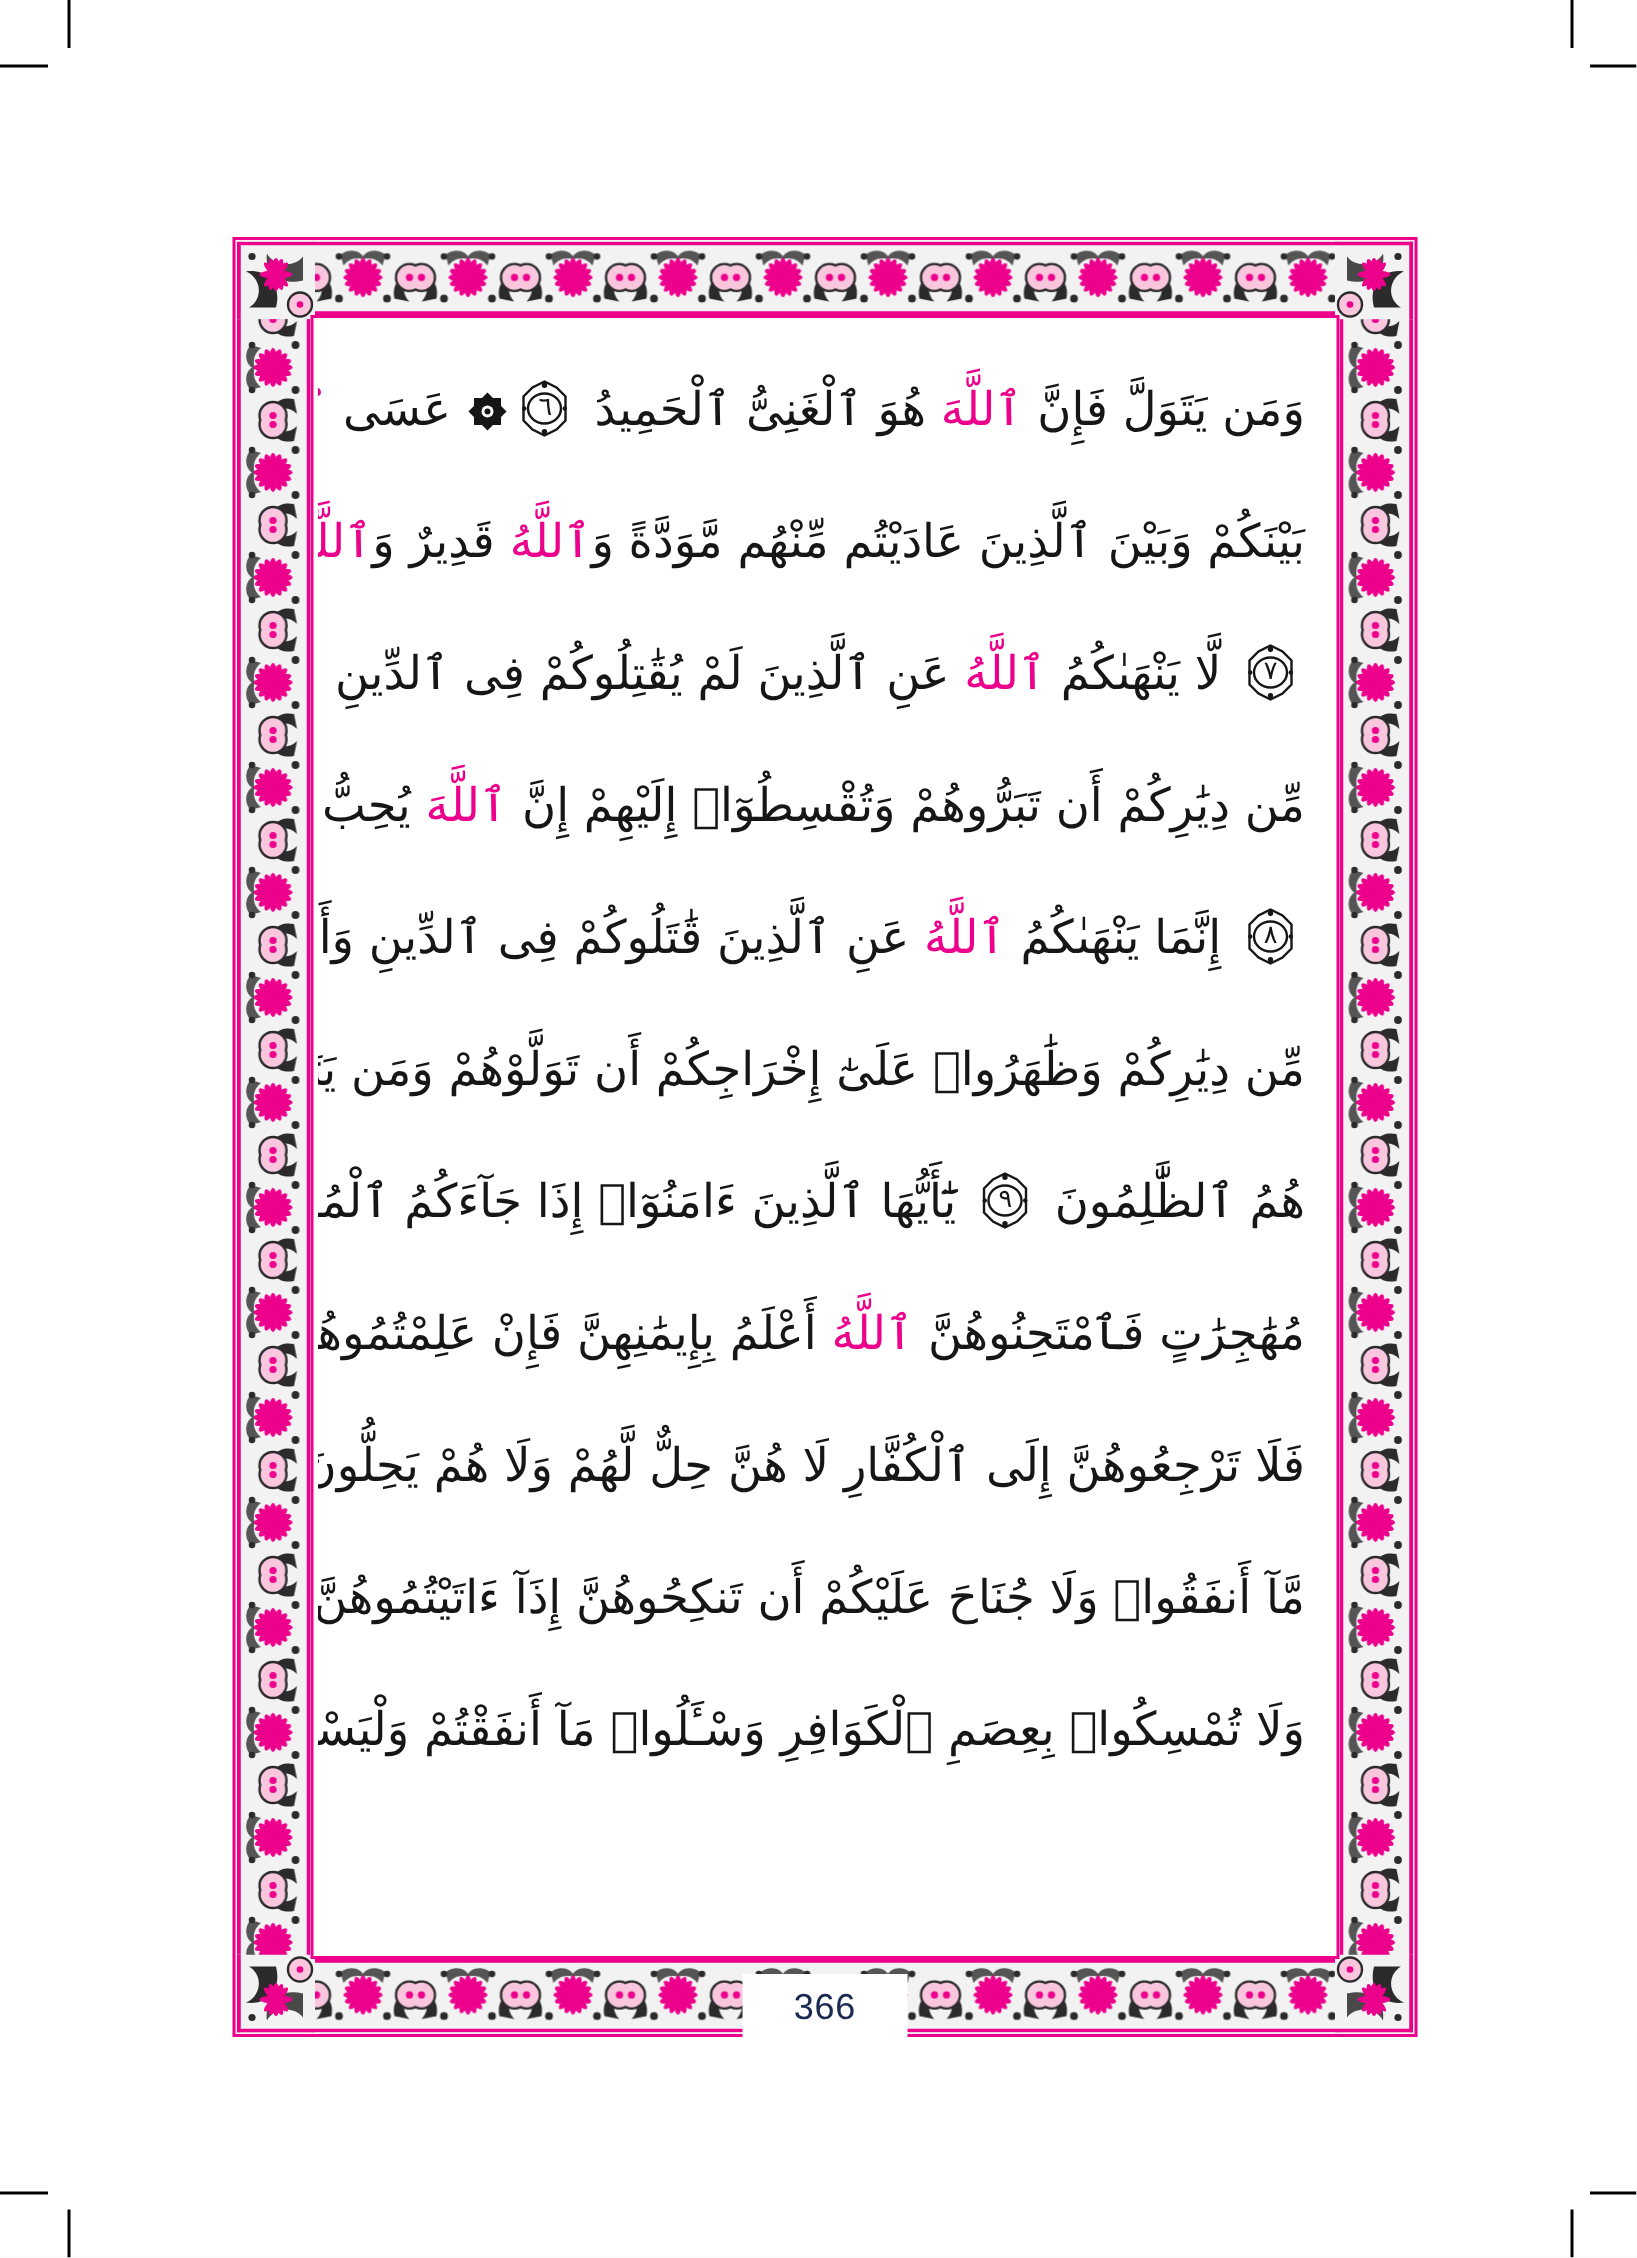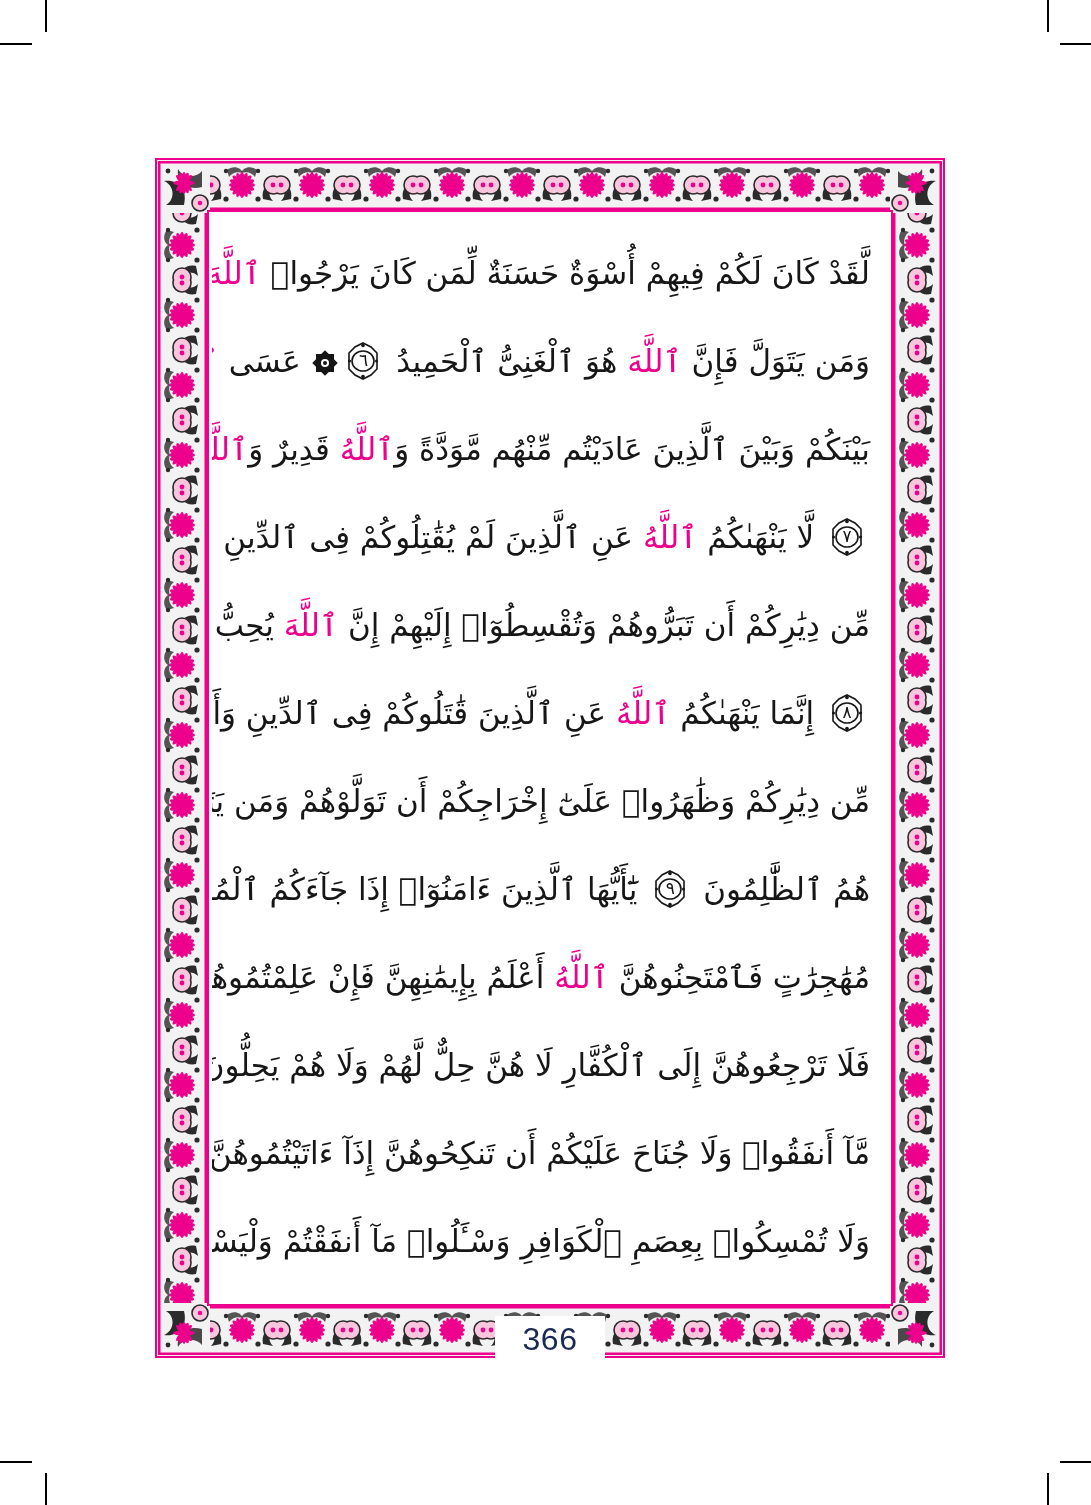--- a/index.html
+++ b/index.html
@@ -155,21 +155,21 @@
     left: 50%;
     transform: translateX(-50%);
     bottom: -4px;
     width: 110px;
     height: 46px;
     background: #ffffff;
     display: flex;
     align-items: center;
     justify-content: center;
     font-family: "Liberation Sans", sans-serif;
-    font-size: 32px;
+    font-size: 24px;
     color: #1b2a52;
     letter-spacing: 0.5px;
     z-index: 5;
   }
 </style>
 </head>
 <body>
 
 <div class="crop-mark cm-tl-v"></div>
 <div class="crop-mark cm-tl-h"></div>
@@ -359,21 +359,20 @@
       <circle cx="26" cy="22" r="3" fill="#ec008c"></circle>
       <circle cx="42" cy="42" r="8" fill="#f9c6dd" stroke="#2b2b2b" stroke-width="1.6"></circle>
       <circle cx="42" cy="42" r="2.2" fill="#ec008c"></circle>
       <circle cx="10" cy="10" r="2.4" fill="#2b2b2b"></circle>
     </svg>
   </div>
 
   <div class="inner-keyline"></div>
 
   <div class="text-area" id="text-area">
-      <div class="ayah-line"><span class="">لَّقَدْ كَانَ لَكُمْ فِيهِمْ أُسْوَةٌ حَسَنَةٌ لِّمَن كَانَ يَرْجُوا۟ </span><span class="lafz">ٱللَّهَ</span></div>
       <div class="ayah-line"><span class="">وَمَن يَتَوَلَّ فَإِنَّ </span><span class="lafz">ٱللَّهَ</span><span class=""> هُوَ ٱلْغَنِىُّ ٱلْحَمِيدُ </span><span class="ayah-mark"><svg width="40" height="40" viewBox="0 0 40 40" xmlns="http://www.w3.org/2000/svg">
             <path d="M20 2 L28 6 L34 12 L34 28 L28 34 L20 38 L12 34 L6 28 L6 12 L12 6 Z" fill="none" stroke="#161616" stroke-width="1.6"></path>
             <ellipse cx="20" cy="20" rx="11" ry="10" fill="none" stroke="#161616" stroke-width="1.6"></ellipse>
             <circle cx="20" cy="4.5" r="1.8" fill="#161616"></circle>
             <circle cx="20" cy="35.5" r="1.8" fill="#161616"></circle>
             <circle cx="6.5" cy="20" r="1.5" fill="#161616"></circle>
             <circle cx="33.5" cy="20" r="1.5" fill="#161616"></circle>
           </svg><span class="num">٦</span></span><span class="rosette"><svg width="26" height="26" viewBox="0 0 26 26" xmlns="http://www.w3.org/2000/svg">
             <g fill="#161616">
               <rect x="4" y="4" width="18" height="18" transform="rotate(0 13 13)"></rect>

